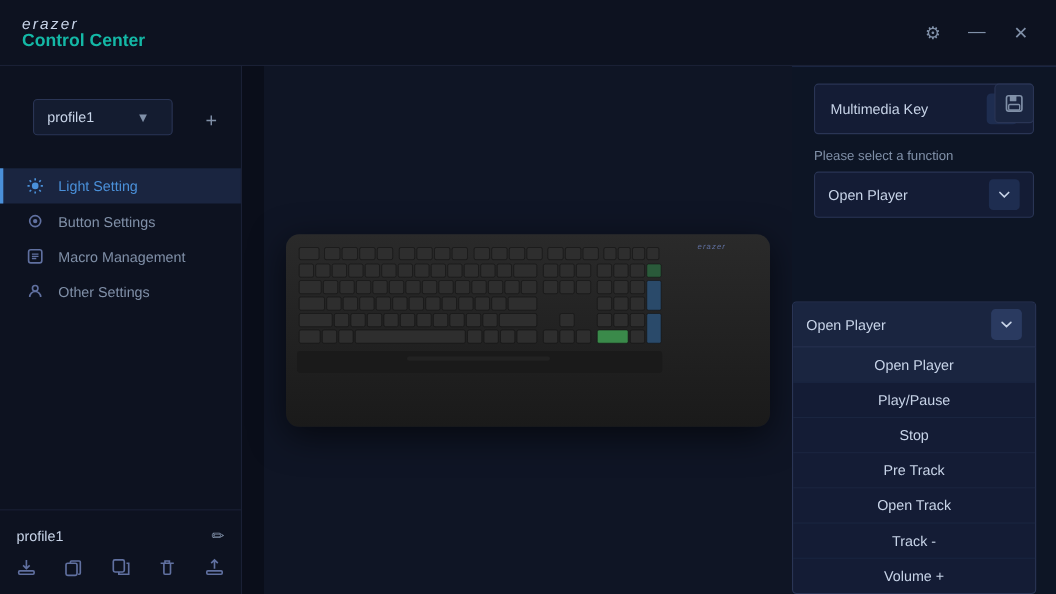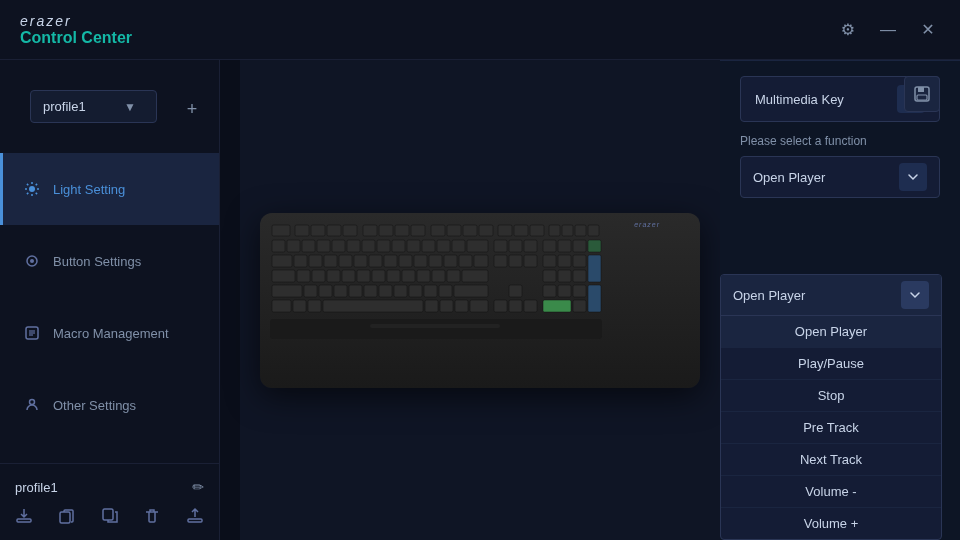--- a/index.html
+++ b/index.html
@@ -110,21 +110,21 @@
       align-items: center;
       justify-content: center;
     }
 
     .nav-items {
       flex: 1;
     }
     .nav-item {
       display: flex;
       align-items: center;
-      padding: 27px 20px;
+      padding: 7px 20px;
       cursor: pointer;
       font-size: 13px;
       color: #8090a8;
       gap: 12px;
       border-left: 3px solid transparent;
     }
     .nav-item.active {
       background: #1a2540;
       color: #4a90d9;
       border-left: 3px solid #4a90d9;
@@ -651,21 +651,21 @@
           <div class="dropdown-header-arrow">
             <svg width="14" height="14" viewBox="0 0 14 14" fill="none">
               <path d="M3 5l4 4 4-4" stroke="#c8d4e8" stroke-width="1.5" stroke-linecap="round"></path>
             </svg>
           </div>
         </div>
         <div class="dropdown-item selected">Open Player</div>
         <div class="dropdown-item">Play/Pause</div>
         <div class="dropdown-item">Stop</div>
         <div class="dropdown-item">Pre Track</div>
-        <div class="dropdown-item">Next Track</div>
-        <div class="dropdown-item">Volume -</div>
+        <div class="dropdown-item">Open Track</div>
+        <div class="dropdown-item">Track -</div>
         <div class="dropdown-item">Volume +</div>
       </div>
 
     </div>
 
   </div>
 </div>
 
 </body></html>

